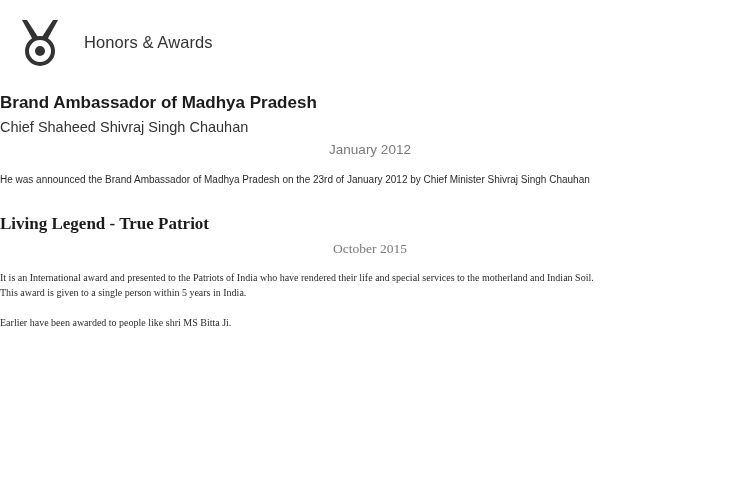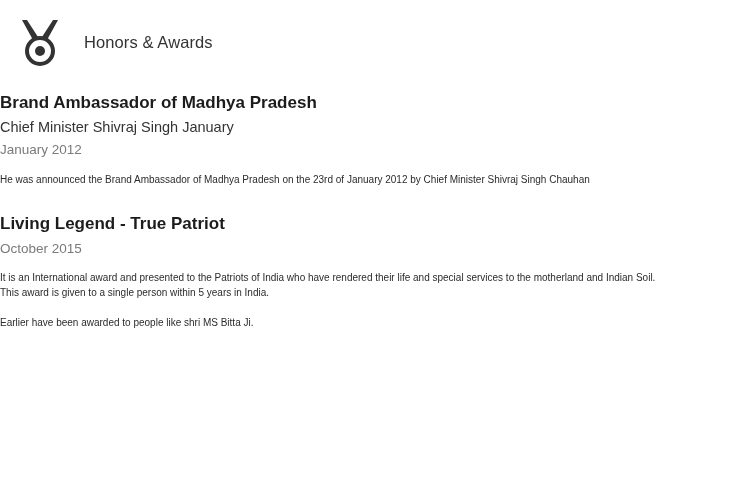--- a/index.html
+++ b/index.html
@@ -37,39 +37,41 @@
     font-size: 16.5px;
     color: #333333;
     margin-left: 22px;
     letter-spacing: 0.1px;
   }
   .award {
     padding-right: 10px;
   }
   .award + .award {
     margin-top: 26px;
+    font-family: Liberation Serif, serif;
   }
   .award-title {
     font-size: 17px;
     font-weight: bold;
     color: #1c1c1c;
     line-height: 1.25;
     margin: 0 0 5px 0;
   }
   .award-issuer {
     font-size: 14.5px;
     color: #333333;
     line-height: 1.3;
     margin: 0 0 4px 0;
   }
   .award-date {
     font-size: 13.5px;
     color: #7a7a7a;
     line-height: 1.3;
     margin: 0 0 14px 0;
+    text-align: center;
   }
   .award-desc {
     font-size: 10px;
     color: #2b2b2b;
     line-height: 1.48;
     margin: 0;
     white-space: pre-wrap;
   }
   .award-desc-wide {
     width: 760px;
@@ -87,21 +89,21 @@
         <path d="M40 2 L29 22 L24 19 L35 2 Z" fill="#333333"></path>
         <circle cx="22" cy="33" r="13" fill="none" stroke="#333333" stroke-width="4"></circle>
         <circle cx="22" cy="33" r="5" fill="#333333"></circle>
       </svg>
     </span>
     <span class="section-title">Honors &amp; Awards</span>
   </div>
 
   <div class="award">
     <h2 class="award-title">Brand Ambassador of Madhya Pradesh</h2>
-    <div class="award-issuer">Chief Minister Shivraj Singh January</div>
+    <div class="award-issuer">Chief Shaheed Shivraj Singh Chauhan</div>
     <div class="award-date">January 2012</div>
     <p class="award-desc">He was announced the Brand Ambassador of Madhya Pradesh on the 23rd of January 2012 by Chief Minister Shivraj Singh Chauhan</p>
   </div>
 
   <div class="award">
     <h2 class="award-title">Living Legend - True Patriot</h2>
     <div class="award-date">October 2015</div>
     <p class="award-desc award-desc-wide">It is an International award and presented to the Patriots of India who have rendered their life and special services to the motherland and Indian Soil.
 This award is given to a single person within 5 years in India.
 

